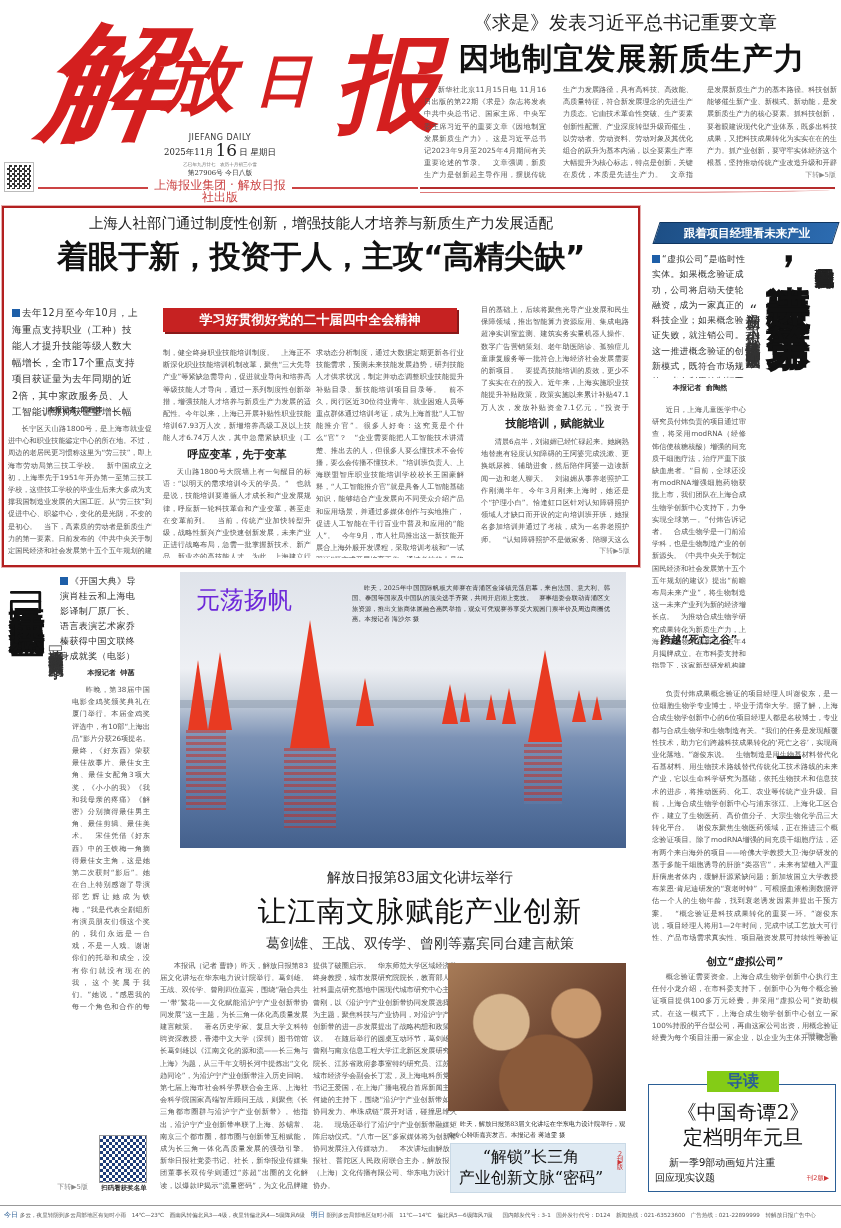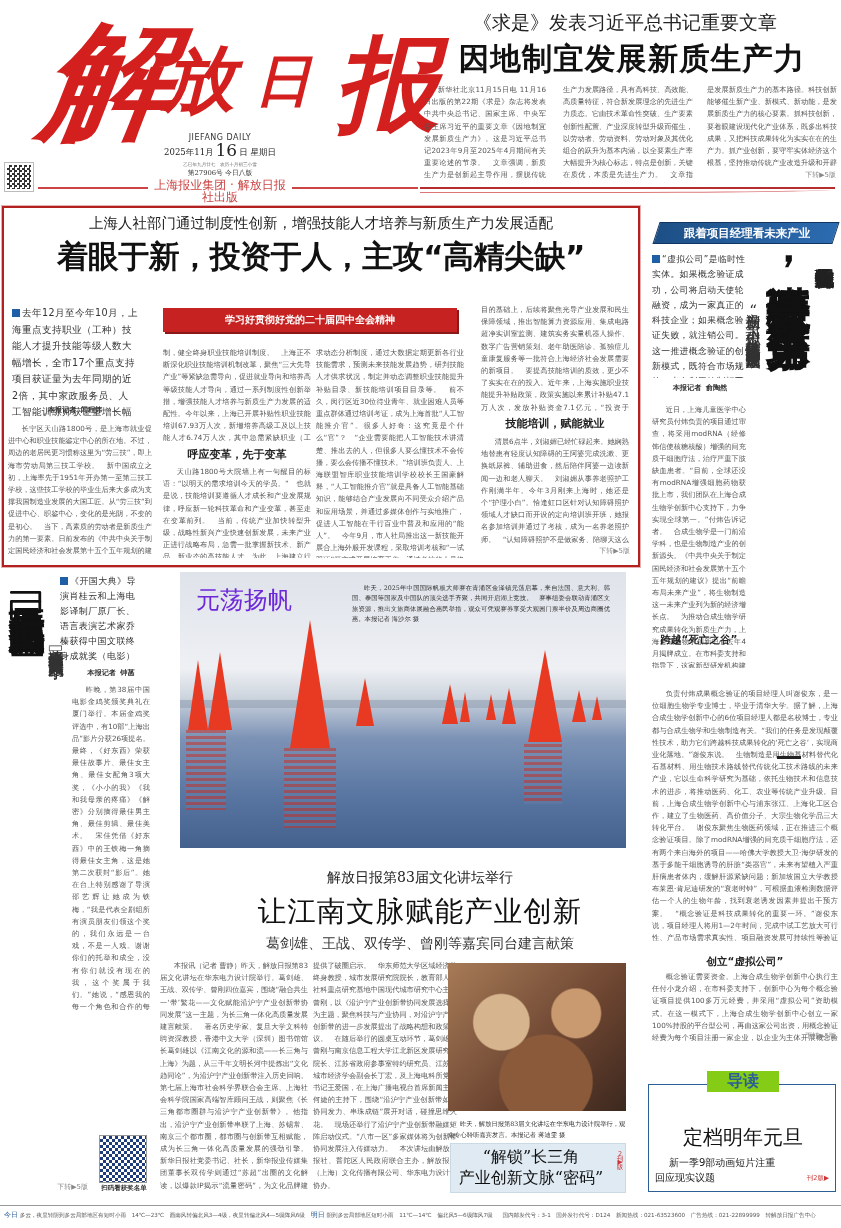--- a/index.html
+++ b/index.html
@@ -55,21 +55,21 @@
 <div class="abs txt" style="left:707px;top:84px;width:130px;height:86px;text-indent:0">是发展新质生产力的基本路径。科技创新能够催生新产业、新模式、新动能，是发展新质生产力的核心要素。抓科技创新，要着眼建设现代化产业体系，既多出科技成果，又把科技成果转化为实实在在的生产力。抓产业创新，要守牢实体经济这个根基，坚持推动传统产业改造升级和开辟战略性新兴产业、未来产业新赛道并重。</div>
 <div class="abs sans turn" style="left:770px;top:170px;width:66px">下转▶5版</div>
 <div class="abs" style="left:420px;top:187px;width:415px;height:6px;border-top:2px solid #b52d2d;border-bottom:1px solid #d77;border-radius:0 0 60% 0"></div>
 
 <div class="abs frame" style="left:2px;top:206px;width:638px;height:361px"></div>
 <div class="abs serif" style="left:10px;top:214px;width:622px;text-align:center;font-size:14.5px;color:#222">上海人社部门通过制度性创新，增强技能人才培养与新质生产力发展适配</div>
 <div class="abs sans" style="left:8px;top:236px;width:626px;text-align:center;font-size:31px;font-weight:bold;color:#111;letter-spacing:-.5px">着眼于新，投资于人，主攻“高精尖缺”</div>
 <div class="abs lead" style="left:12px;top:305px;width:126px;height:118px"><span class="sq"></span><span>去年12月至今年10月，上海重点支持职业（工种）技能人才提升技能等级人数大幅增长，全市17个重点支持项目获证量为去年同期的近2倍，其中家政服务员、人工智能训练师获证量增长幅度明显，分别是上年同期的4.7倍、18.5倍</span></div>
 <div class="abs byline" style="left:12px;top:405px;width:126px">本报记者 闻程炜</div>
 <div class="abs txt" style="left:8px;top:423px;width:144px;height:134px">长宁区天山路1800号，是上海市就业促进中心和职业技能鉴定中心的所在地。不过，周边的老居民更习惯称这里为“劳三技”，即上海市劳动局第三技工学校。　新中国成立之初，上海率先于1951年开办第一至第三技工学校，这些技工学校的毕业生后来大多成为支撑我国制造业发展的大国工匠。从“劳三技”到促进中心、职鉴中心，变化的是光阴，不变的是初心。　当下，高素质的劳动者是新质生产力的第一要素。日前发布的《中共中央关于制定国民经济和社会发展第十五个五年规划的建议》提出：加强产业和就业协同，积极培育新职业新岗位，完善人力资源供需匹配机</div>
-<div class="abs sans" style="left:163px;top:308px;width:294px;height:24px;background:#c62222;color:#fff;font-size:10px;font-weight:bold;text-align:center;line-height:24px;box-shadow:2px 2px 0 #8a1a1a">学习好贯彻好党的二十届四中全会精神</div>
+<div class="abs sans" style="left:163px;top:308px;width:294px;height:24px;background:#c62222;color:#fff;font-size:13px;font-weight:bold;text-align:center;line-height:24px;box-shadow:2px 2px 0 #8a1a1a">学习好贯彻好党的二十届四中全会精神</div>
 <div class="abs txt" style="left:163px;top:347px;width:148px;height:98px;text-indent:0">制，健全终身职业技能培训制度。　上海正不断深化职业技能培训机制改革，聚焦“三大先导产业”等紧缺急需导向，促进就业导向和培养高等级技能人才导向，通过一系列制度性创新举措，增强技能人才培养与新质生产力发展的适配性。今年以来，上海已开展补贴性职业技能培训67.93万人次，新增培养高级工及以上技能人才6.74万人次，其中急需紧缺职业（工种）占比为69.73%，比去年同期上升约28个百分点。</div>
 <div class="abs sub" style="left:163px;top:446px;width:148px">呼应变革，先于变革</div>
 <div class="abs txt" style="left:163px;top:466px;width:148px;height:92px">天山路1800号大院墙上有一句醒目的标语：“以明天的需求培训今天的学员。”　也就是说，技能培训要遵循人才成长和产业发展规律，呼应新一轮科技革命和产业变革，甚至走在变革前列。　当前，传统产业加快转型升级，战略性新兴产业快速创新发展，未来产业正进行战略布局，急需一批掌握新技术、新产品、新业态的高技能人才。为此，上海建立行业技能需</div>
 <div class="abs txt" style="left:316px;top:347px;width:148px;height:211px;text-indent:0">求动态分析制度，通过大数据定期更新各行业技能需求，预测未来技能发展趋势，研判技能人才供求状况，制定并动态调整职业技能提升补贴目录、新技能培训项目目录等。　前不久，闵行区近30位待业青年、就业困难人员等重点群体通过培训考证，成为上海首批“人工智能推介官”。很多人好奇：这究竟是个什么“官”？　“企业需要能把人工智能技术讲清楚、推出去的人，但很多人要么懂技术不会传播，要么会传播不懂技术。”培训班负责人、上海联盟智库职业技能培训学校校长王国豪解释，“人工智能推介官”就是具备人工智能基础知识，能够结合产业发展向不同受众介绍产品和应用场景，并通过多媒体创作与实地推广，促进人工智能在千行百业中普及和应用的“能人”。　今年9月，市人社局推出这一新技能开展合上海外服开发课程，采取培训考核和“一试双证”等方式开展培育工作，通过考核的人员将获企业择优录用，在去年开发人工智能数据标注、模型运用等专项职业能力项</div>
 <div class="abs txt" style="left:481px;top:304px;width:148px;height:110px;text-indent:0">目的基础上，后续将聚焦光导产业发展和民生保障领域，推出智能算力资源应用、集成电路超净实训室监测、建筑实务实量机器人操作、数字广告营销策划、老年助医陪诊、孤独症儿童康复服务等一批符合上海经济社会发展需要的新项目。　要提高技能培训的质效，更少不了实实在在的投入。近年来，上海实施职业技能提升补贴政策，政策实施以来累计补贴47.1万人次，发放补贴资金7.1亿元，“投资于人”理念正加速落地。</div>
 <div class="abs sub" style="left:481px;top:415px;width:148px">技能培训，赋能就业</div>
 <div class="abs txt" style="left:481px;top:436px;width:148px;height:110px">清晨6点半，刘淑媚已经忙碌起来。她娴熟地替患有轻度认知障碍的王阿婆完成洗漱、更换纸尿裤、辅助进食，然后陪伴阿婆一边读新闻一边和老人聊天。　刘淑媚从事养老照护工作刚满半年。今年3月刚来上海时，她还是个“护理小白”。恰逢虹口区针对认知障碍照护领域人才缺口而开设的定向培训班开班，她报名参加培训并通过了考核，成为一名养老照护师。　“认知障碍照护不是做家务、陪聊天这么简单，得有真本事才能扛起来。”如今，刘淑媚希望能学习更多技能，拓宽职业上升通道。</div>
 <div class="abs sans turn" style="left:570px;top:546px;width:60px">下转▶5版</div>
 
 <div class="abs" style="left:656px;top:222px;width:180px;height:22px;background:linear-gradient(90deg,#1d4f86,#2c6bb0);transform:skewX(-18deg);border:1px solid #0f3560"></div>
@@ -125,20 +125,21 @@
 <div class="abs" style="left:448px;top:963px;width:178px;height:148px;background:radial-gradient(circle at 30% 40%,#d6b58e 0 18%,transparent 19%),radial-gradient(circle at 72% 34%,#c99a6f 0 15%,transparent 16%),radial-gradient(circle at 55% 80%,#8a5a3a 0 30%,transparent 31%),linear-gradient(135deg,#a77b57,#6a4330 60%,#3c281e)"></div>
 <div class="abs serif" style="left:448px;top:1119px;width:178px;font-size:6.3px;line-height:10.5px;color:#333;text-indent:1.9em">昨天，解放日报第83届文化讲坛在华东电力设计院举行，观众专心聆听嘉宾发言。本报记者 蒋迪雯 摄</div>
 <div class="abs" style="left:450px;top:1143px;width:176px;height:50px;background:#dfeaf3;border:1px solid #c9d9e6">
   <div class="serif" style="position:absolute;left:0;top:3px;width:160px;text-align:center;font-size:16px;color:#111;line-height:20px">“解锁”长三角</div>
   <div class="serif" style="position:absolute;left:0;top:24px;width:160px;text-align:center;font-size:16px;color:#111;line-height:20px">产业创新文脉“密码”</div>
   <div class="sans vtext" style="position:absolute;left:164px;top:6px;font-size:6.5px;color:#c33">刊2版▶</div>
 </div>
 
 <div class="abs box-blue" style="left:648px;top:1084px;width:188px;height:108px">
   <div class="sans" style="position:absolute;left:58px;top:-14px;width:72px;background:#84cc16;text-align:center;font-size:16px;font-weight:bold;color:#2b5f96">导读</div>
+  <div class="serif" style="position:absolute;left:0;top:14px;width:188px;text-align:center;font-size:20px;color:#111">《中国奇谭2》</div>
   <div class="serif" style="position:absolute;left:0;top:39px;width:188px;text-align:center;font-size:20px;color:#111">定档明年元旦</div>
   <div class="sans" style="position:absolute;left:20px;top:71px;width:160px;font-size:10px;color:#222">新一季9部动画短片注重</div>
   <div class="sans" style="position:absolute;left:6px;top:86px;width:120px;font-size:10px;color:#222">回应现实议题</div>
   <div class="sans" style="position:absolute;right:6px;top:89px;font-size:6.5px;color:#c33">刊2版▶</div>
 </div>
 
 <div class="abs" style="left:0;top:1205px;width:841px;height:1px;background:#999"></div>
 <div class="abs sans" style="left:4px;top:1210px;width:837px;font-size:5.6px;color:#555;white-space:nowrap;line-height:10px">
   <span style="color:#2b5f96;font-size:7px">今日</span>
   <span>多云，夜里转阴到多云局部地区有短时小雨　14℃—23℃　西南风转偏北风3—4级，夜里转偏北风4—5级阵风6级</span>

